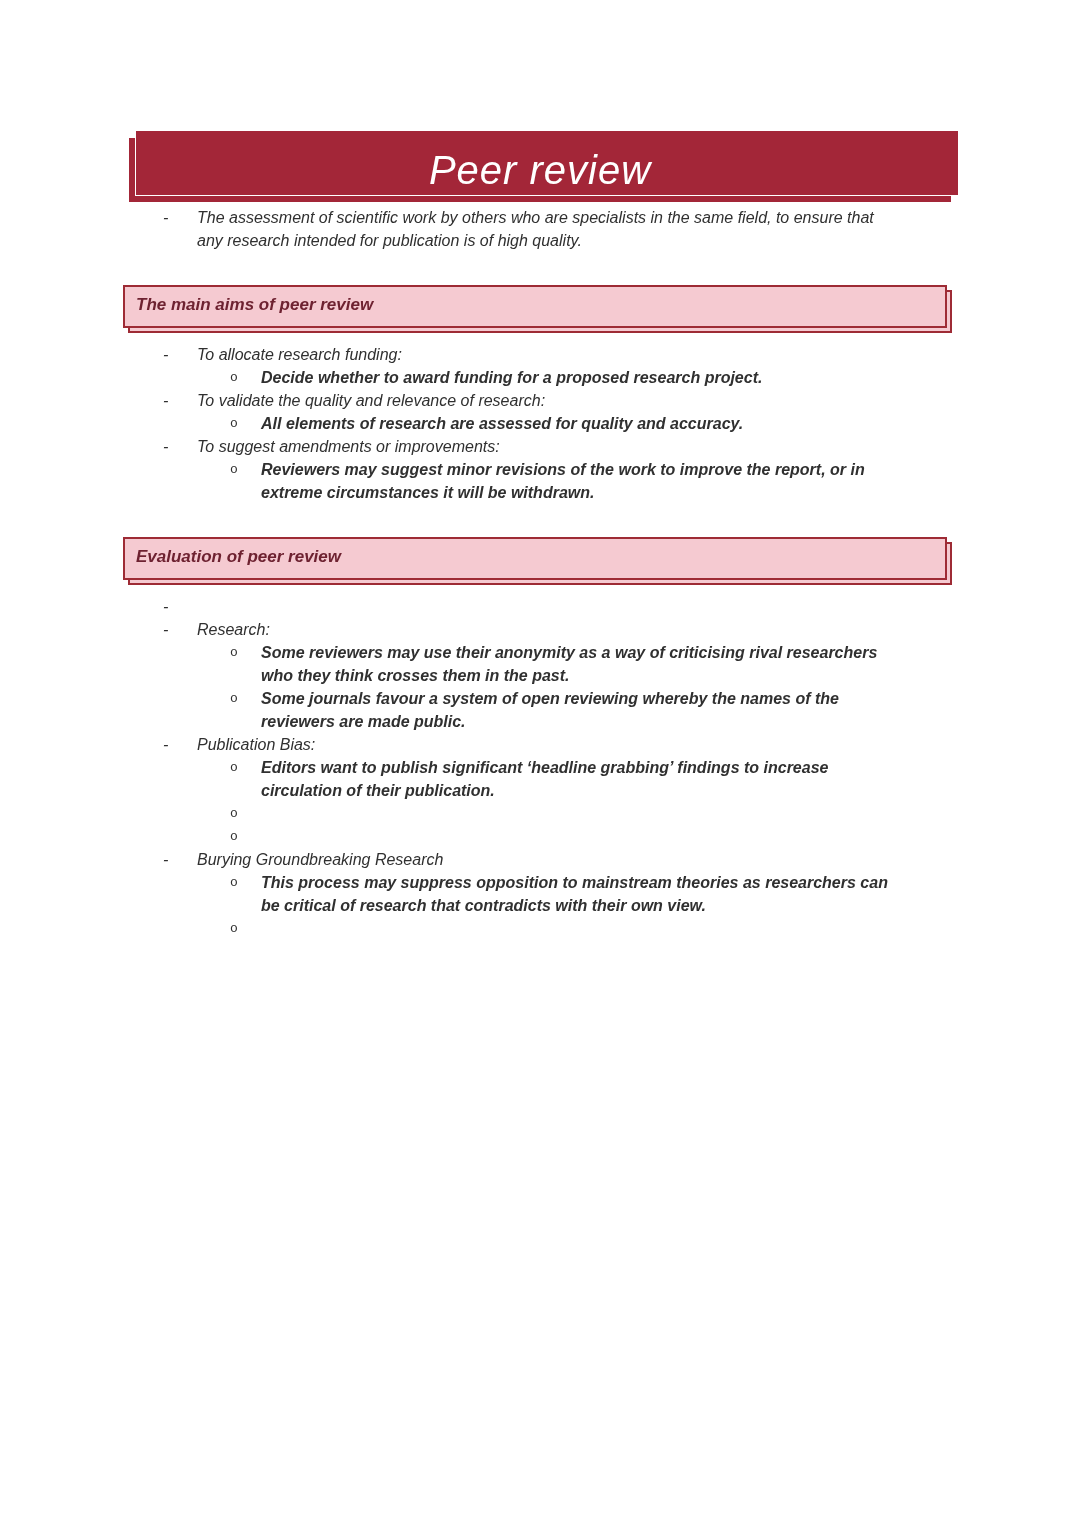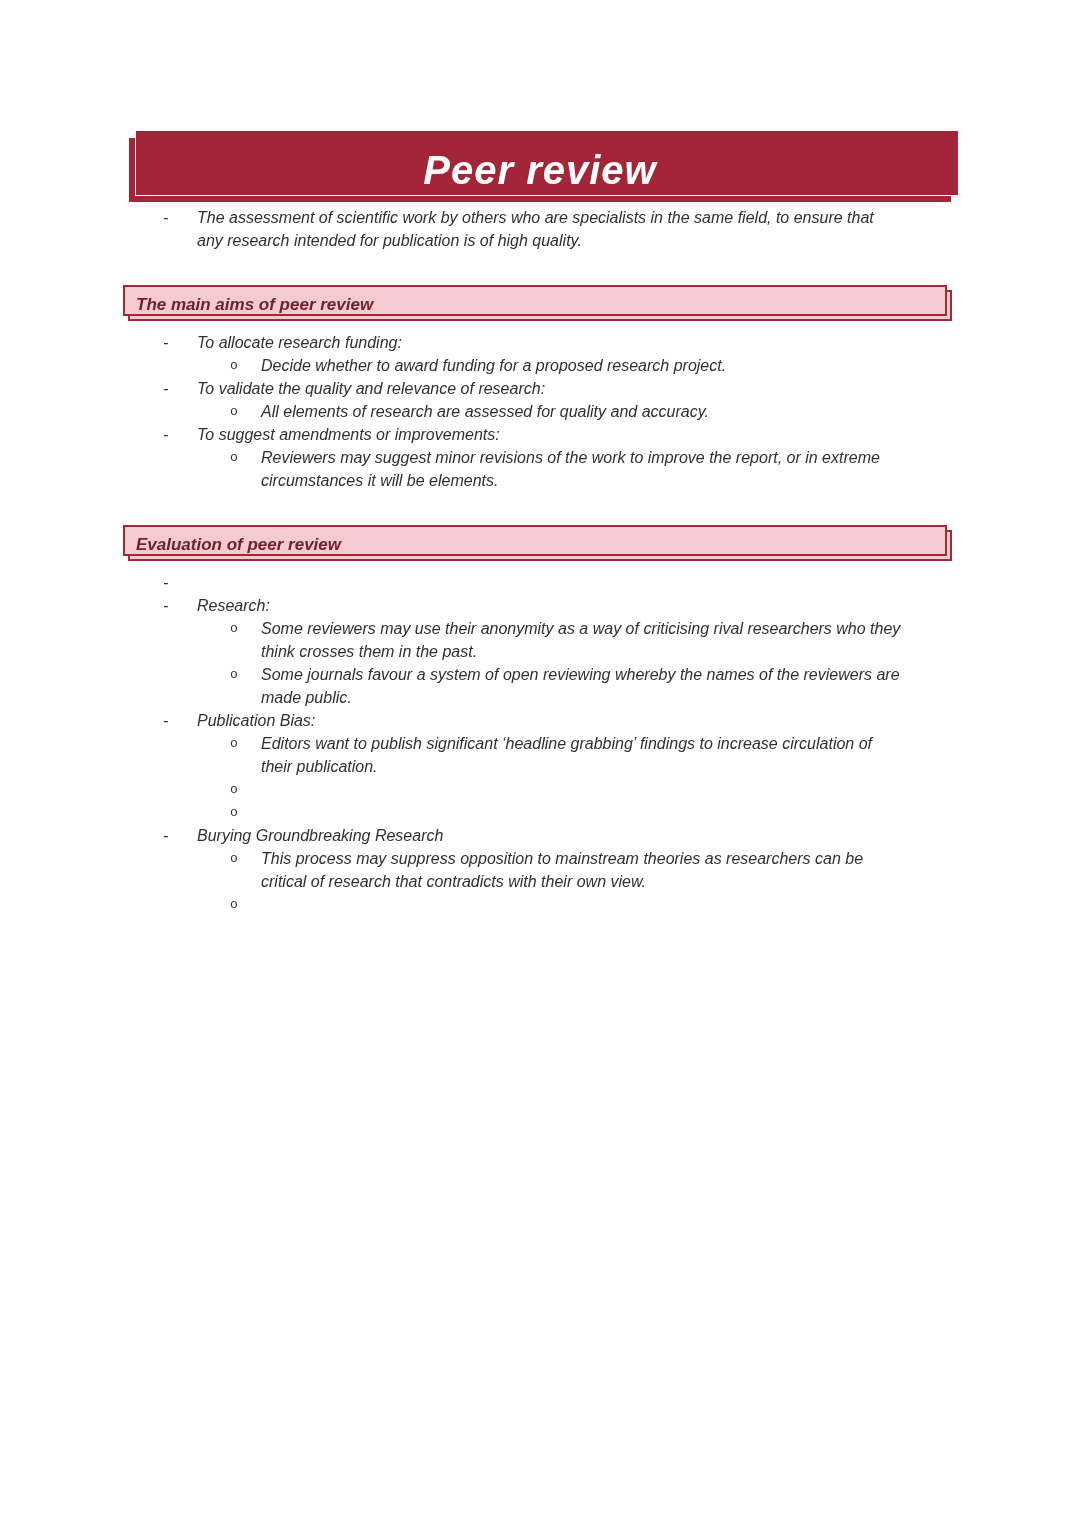--- a/index.html
+++ b/index.html
@@ -31,32 +31,32 @@
     top: -8px; left: 6px;
     width: 100%; height: 100%;
     background: var(--banner-red);
     border: 1px solid #ffffff;
     z-index: -1;
   }
   .banner-title {
     text-align: center;
     line-height: 64px;
     font-size: 40px;
-    font-weight: bold;
+    font-weight: normal;
     letter-spacing: 1px;
     color: #ffffff;
   }
   
   .section-header {
     position: relative;
     z-index: 0;
     margin-top: 38px;
     background: var(--pink);
     border: 2px solid var(--border-red);
-    padding: 2px 6px 3px 6px;
+    padding: 2px 6px 15px 6px;
   }
   .section-header::before {
     content: "";
     position: absolute;
     top: -7px; left: -7px; right: 3px; bottom: 3px;
     background: var(--pink);
     border: 2px solid var(--border-red);
     z-index: -1;
   }
   .section-heading {
@@ -76,21 +76,21 @@
     color: var(--body-text);
   }
   .row .marker {
     flex: 0 0 auto;
     text-align: left;
     color: var(--body-text);
   }
   .l1 .marker { margin-left: 35px; width: 34px; }
   .l2 .marker { margin-left: 102px; width: 31px; font-size: 13px; font-style: normal; font-family: "Liberation Mono", monospace; }
   .l1 .txt { max-width: 700px; }
-  .l2 .txt { max-width: 645px; }
+  .l2 .txt { max-width: 645px; font-weight: bold; }
 </style>
 </head>
 <body>
 
 <div class="content">
   <div class="banner">
     <div class="banner-title">Peer review</div>
   </div>
   <div class="list intro" id="intro">
       <div class="row l1">
@@ -118,21 +118,21 @@
         <div class="row l2">
           <span class="marker">o</span>
           <div class="txt">All elements of research are assessed for quality and accuracy.</div>
         </div>
         <div class="row l1">
           <span class="marker">-</span>
           <div class="txt">To suggest amendments or improvements:</div>
         </div>
         <div class="row l2">
           <span class="marker">o</span>
-          <div class="txt">Reviewers may suggest minor revisions of the work to improve the report, or in extreme circumstances it will be elements.</div>
+          <div class="txt">Reviewers may suggest minor revisions of the work to improve the report, or in extreme circumstances it will be withdrawn.</div>
         </div>
       </div>
       <div class="section-header">
         <div class="section-heading">Evaluation of peer review</div>
       </div>
       <div class="list">
         <div class="row l1">
           <span class="marker">-</span>
         </div>
         <div class="row l1">

